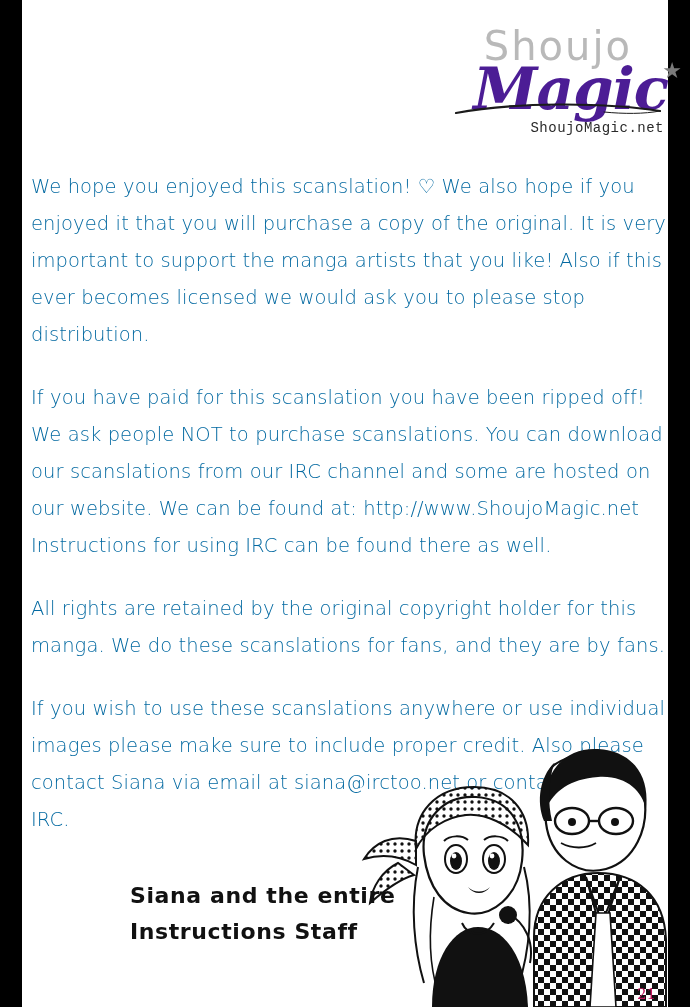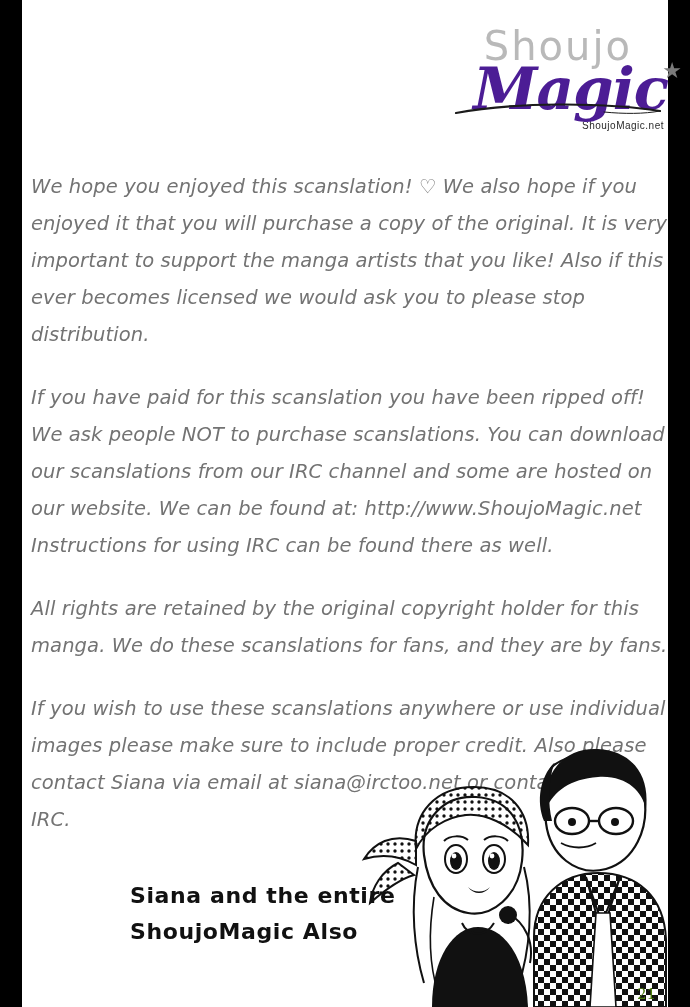--- a/index.html
+++ b/index.html
@@ -69,36 +69,35 @@
     color: #7a7a7a;
   }
   #logo .swoosh {
     position: absolute;
     right: 4px;
     bottom: 22px;
     width: 210px;
     height: 16px;
   }
   #logo .site {
-    font-family: Liberation Sans, sans-serif;
-    font-size: 10px;
+    font-family: Liberation Mono, monospace;
+    font-size: 14px;
     color: #2a2a2a;
     letter-spacing: 0.5px;
     margin-top: 2px;
     margin-right: 4px;
   }
 
   
   #copy {
     position: absolute;
     left: 31px;
     top: 168px;
     width: 648px;
-    color: #737373;
-    font-style: italic;
+    color: #0369a1;
   }
   #copy p {
     margin: 0 0 26px 0;
     font-family: "DejaVu Sans", sans-serif;
     font-size: 19.5px;
     line-height: 37px;
     letter-spacing: 0.1px;
     font-weight: 300;
   }
   #copy p.thanks {
@@ -129,21 +128,21 @@
     width: 310px;
     height: 270px;
     pointer-events: none;
   }
   #page-number {
     position: absolute;
     right: 34px;
     bottom: 4px;
     font-family: "DejaVu Serif", serif;
     font-size: 15px;
-    color: #4d7c0f;
+    color: #be185d;
   }
 </style>
 </head>
 <body>
 
 <div id="page">
 
   <div class="edge-bar left"></div>
   <div class="edge-bar right"></div>
 
@@ -162,21 +161,21 @@
 
   <div id="copy">
     <p>We hope you enjoyed this scanslation! ♡  We also hope if you enjoyed it that you will purchase a copy of the original. It is very important to support the manga artists that you like! Also if this ever becomes licensed we would ask you to please stop distribution.</p>
     <p>If you have paid for this scanslation you have been ripped off! We ask people NOT to purchase scanslations. You can download our scanslations from our IRC channel and some are hosted on our website. We can be found at: http://www.ShoujoMagic.net Instructions for using IRC can be found there as well.</p>
     <p>All rights are retained by the original copyright holder for this manga. We do these scanslations for fans, and they are by fans.</p>
     <p>If you wish to use these scanslations anywhere or use individual images please make sure to include proper credit. Also please contact Siana via email at siana@irctoo.net or contact her on IRC.</p>
   </div>
 
   <div id="signature">
     <div>Siana and the entire</div>
-    <div>ShoujoMagic Also</div>
+    <div>Instructions Staff</div>
   </div>
 
   <svg id="art" viewBox="0 0 310 270">
     <defs>
       <pattern id="dots" width="7" height="7" patternUnits="userSpaceOnUse">
         <circle cx="2" cy="2" r="1.7" fill="#111"></circle>
       </pattern>
       <pattern id="check" width="12" height="12" patternUnits="userSpaceOnUse">
         <rect width="12" height="12" fill="#fff"></rect>
         <rect width="6" height="6" fill="#111"></rect>

